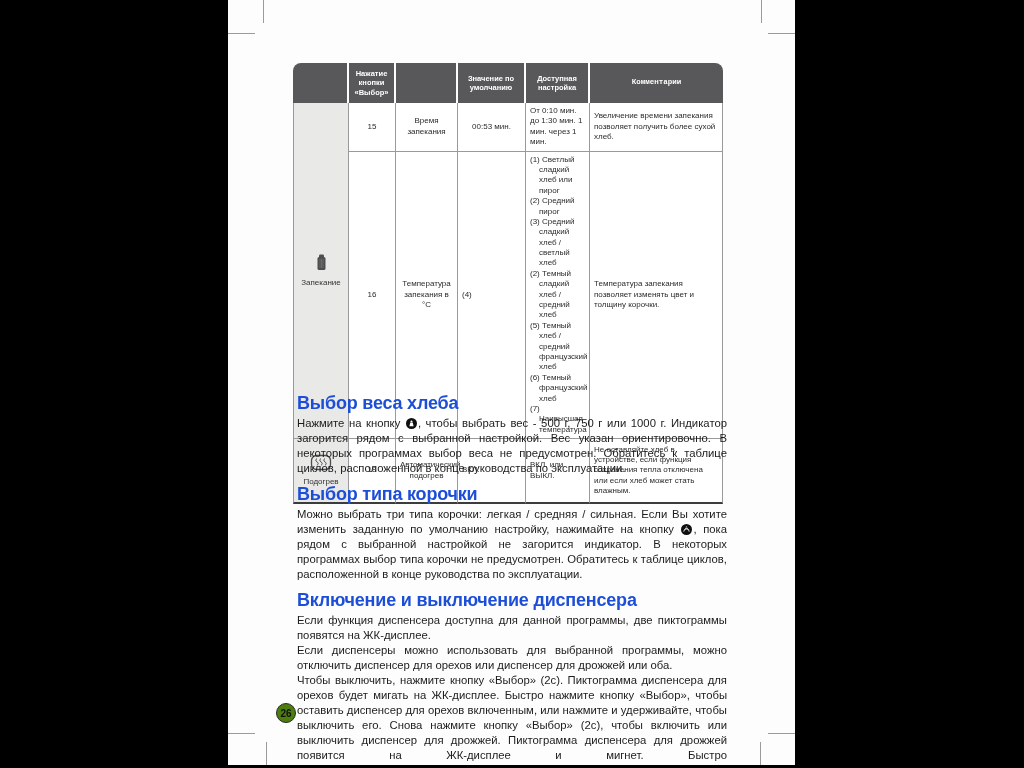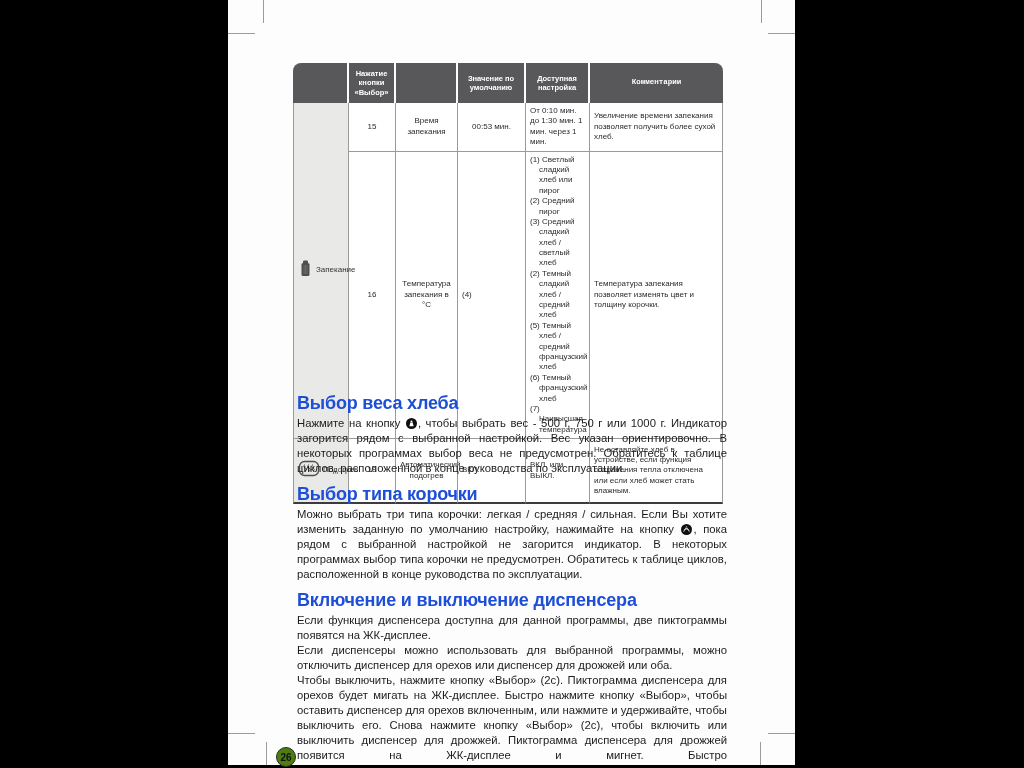--- a/index.html
+++ b/index.html
@@ -56,21 +56,21 @@
     text-align: center;
   }
   table.settings tbody tr.last td { border-bottom: 2px solid #3c3c3c; }
   td.c-num, td.c-name { text-align: center; }
   td.c-def-center { text-align: center; }
   td.c-set, td.c-com { text-align: left; }
   .li { padding-left: 9px; text-indent: -9px; margin: 0; }
   tr.r-time td { height: 39px; }
   tr.r-temp td { height: 181px; }
   tr.r-warm td { height: 65px; }
-  .cat-inner { display: flex; flex-direction: row; align-items: center; gap: 3px; }
+  .cat-inner { display: flex; flex-direction: column; align-items: center; gap: 3px; }
   .cat-label { font-size: 8px; color: #333; }
 
   
   .textblock {
     position: absolute; left: 69px; top: 394px; width: 430px;
     color: #1c1c1c;
   }
   .textblock h2 {
     margin: 9px 0 3px 0;
     font-size: 18px; line-height: 1.05; color: #1d4ed8;
@@ -89,21 +89,20 @@
   }
 
   
   .pagenum {
     position: absolute; left: 48px; top: 703px;
     width: 20px; height: 20px;
     border: 1.4px solid #2a2a2a; border-radius: 50%;
     display: flex; align-items: center; justify-content: center;
     font-size: 10px; font-weight: bold; color: #111;
     background: #4d7c0f;
-    margin-top: 44px;
   }
 </style>
 </head>
 <body>
 
 <div class="page">
 
   <div class="mark tl-v"></div>
   <div class="mark tl-h"></div>
   <div class="mark tr-v"></div>

